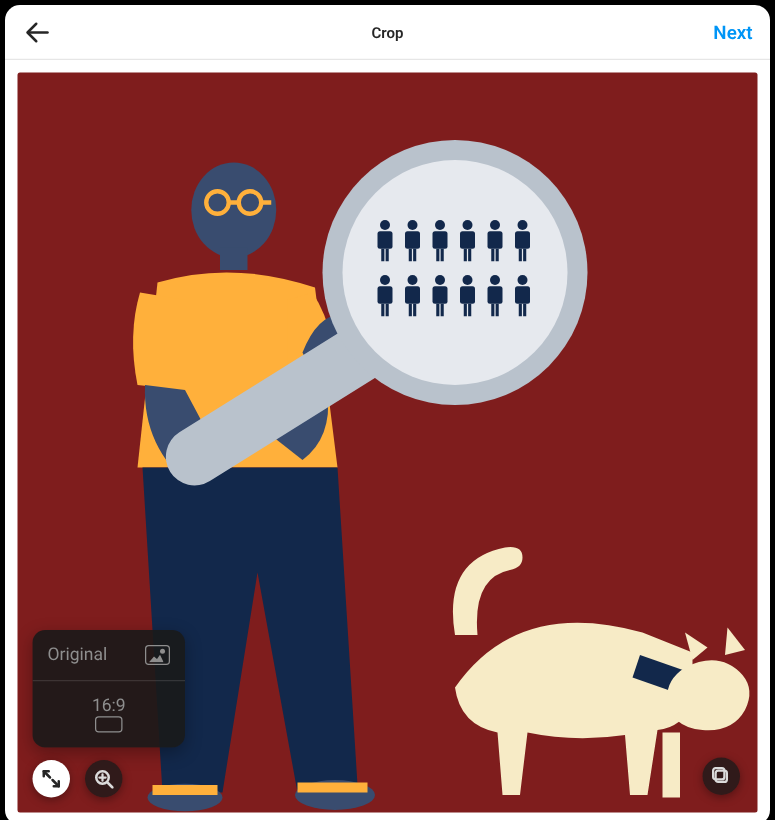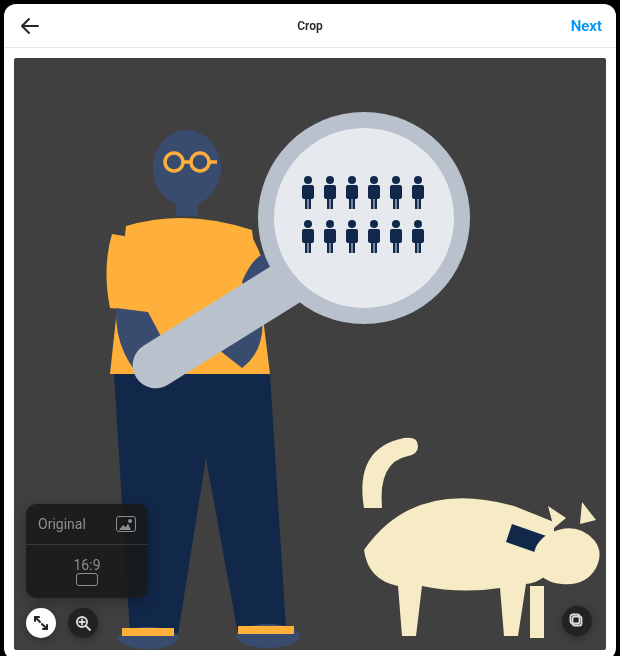--- a/index.html
+++ b/index.html
@@ -4,21 +4,21 @@
   <style>
     * { margin: 0; padding: 0; box-sizing: border-box; }
     body { background: #000; font-family: -apple-system, BlinkMacSystemFont, "Segoe UI", Roboto, sans-serif; display: flex; justify-content: center; align-items: flex-start; padding: 4px; }
     .app { width: 612px; background: #fff; border-radius: 12px; overflow: hidden; }
     .header { display: flex; align-items: center; justify-content: space-between; height: 44px; padding: 0 14px; border-bottom: 1px solid #e6e6e6; }
     .header .title { font-weight: 600; font-size: 12px; color: #262626; position: absolute; left: 50%; transform: translateX(-50%); }
     .header { position: relative; }
     .back-arrow svg { display: block; }
     .next { color: #0095f6; font-weight: 600; font-size: 15px; cursor: pointer; }
     .canvas-wrap { padding: 10px; }
-    .canvas { width: 592px; height: 592px; background: #404040; border-radius: 2px; position: relative; overflow: hidden; }
+    .canvas { width: 592px; height: 592px; background: #7f1d1d; border-radius: 2px; position: relative; overflow: hidden; }
 
     
     .ill { position: absolute; inset: 0; }
 
     
     .ratio-panel {
       position: absolute; left: 12px; bottom: 52px;
       width: 122px; background: rgba(26,26,26,0.9);
       border-radius: 10px; overflow: hidden; color: #fff;
       font-size: 14px;

